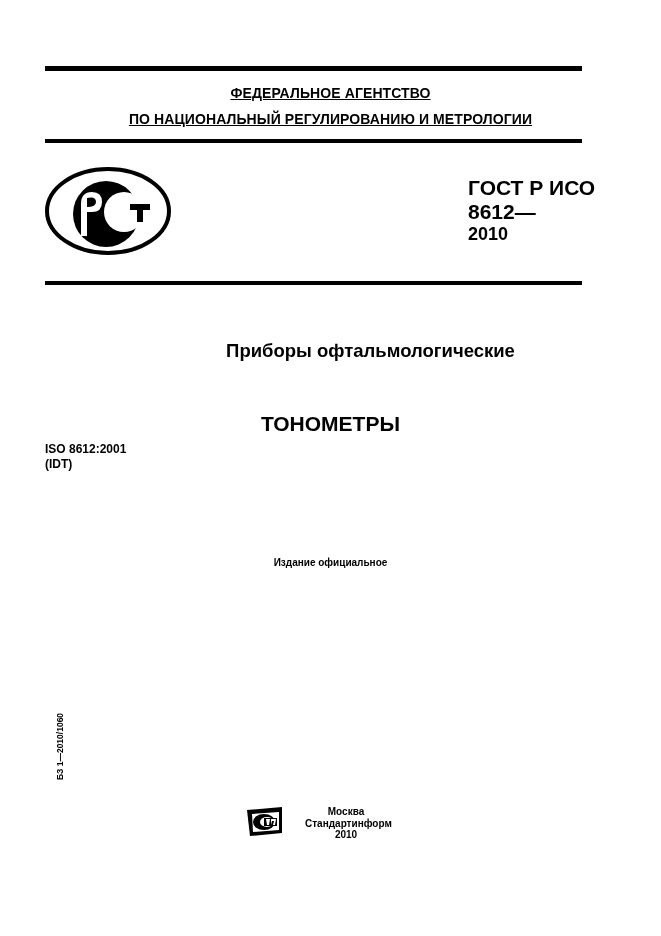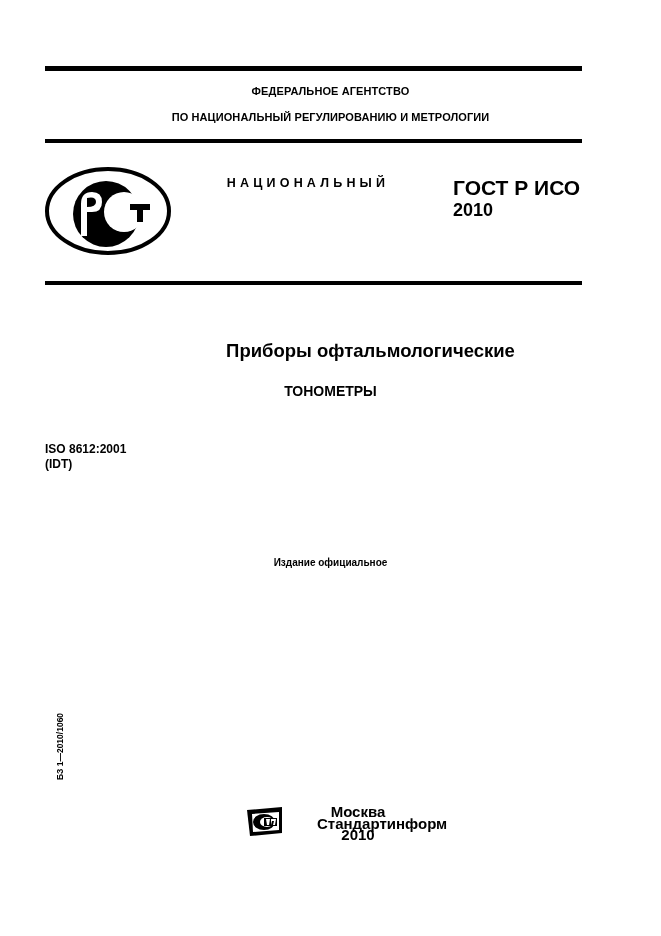--- a/index.html
+++ b/index.html
@@ -24,54 +24,55 @@
     }
     .center-text {
       position: absolute;
       left: 0;
       width: 661px;
       text-align: center;
       font-weight: bold;
       white-space: nowrap;
     }
     .agency {
-      font-size: 11px;
+      font-size: 14px;
       letter-spacing: 0.1px;
+      text-decoration: underline;
     }
     .nat-block {
       position: absolute;
       left: 210px;
       width: 196px;
       top: 174px;
       text-align: center;
       font-weight: bold;
       font-size: 12.5px;
       letter-spacing: 4.2px;
       line-height: 19px;
     }
     .gost-block {
       position: absolute;
-      left: 453px;
+      left: 468px;
       top: 176px;
       font-weight: bold;
       font-size: 21px;
       line-height: 24px;
     }
     .gost-block .small {
       font-size: 18px;
       line-height: 20px;
     }
     .subtitle {
       font-size: 18.5px;
       top: 340px;
       margin-left: 40px;
     }
     .main-title {
-      font-size: 14px;
-      top: 383px;
+      font-size: 21px;
+      top: 412px;
     }
     .iso-block {
       position: absolute;
       left: 0;
       width: 661px;
       top: 442px;
       text-align: left;
       font-weight: bold;
       font-size: 12px;
       line-height: 15px;
@@ -86,26 +87,26 @@
       left: 55px;
       top: 780px;
       transform-origin: 0 0;
       transform: rotate(-90deg);
       font-weight: bold;
       font-size: 8.5px;
       white-space: nowrap;
     }
     .publisher {
       position: absolute;
-      left: 317px;
+      left: 305px;
       top: 806px;
       width: 82px;
       text-align: center;
       font-weight: bold;
-      font-size: 15px;
+      font-size: 10px;
       line-height: 11.5px;
     }
   </style>
 </head>
 <body>
 
 <div class="rule" style="top:66px;height:5px;"></div>
 
 <div class="center-text agency" style="top:85px;">ФЕДЕРАЛЬНОЕ АГЕНТСТВО</div>
 <div class="center-text agency" style="top:111px;">ПО НАЦИОНАЛЬНЫЙ РЕГУЛИРОВАНИЮ И МЕТРОЛОГИИ</div>
@@ -123,25 +124,25 @@
 
     <path d="M37 70 L37 38 Q37 26 48 26 Q58 26 58 36 Q58 46 48 46 L43 46 L43 70 Z" fill="#fff"></path>
     <path d="M43 32 Q52 30 52 36 Q52 41 43 41 Z" fill="#000"></path>
 
     <rect x="86" y="38" width="20" height="6" fill="#000"></rect>
     <rect x="93" y="38" width="6" height="18" fill="#000"></rect>
   </svg>
 </div>
 
 <div class="nat-block">
-  <div>НАЦИОНАЛЬНЫЙ</div>
 </div>
 
 <div class="gost-block">
   <div>ГОСТ Р ИСО</div>
+  <div>8612—</div>
   <div class="small">2010</div>
 </div>
 
 <div class="rule" style="top:281px;height:4px;"></div>
 
 <div class="center-text subtitle">Приборы офтальмологические</div>
 <div class="center-text main-title">ТОНОМЕТРЫ</div>
 
 <div class="iso-block">
   <div>ISO 8612:2001</div>

